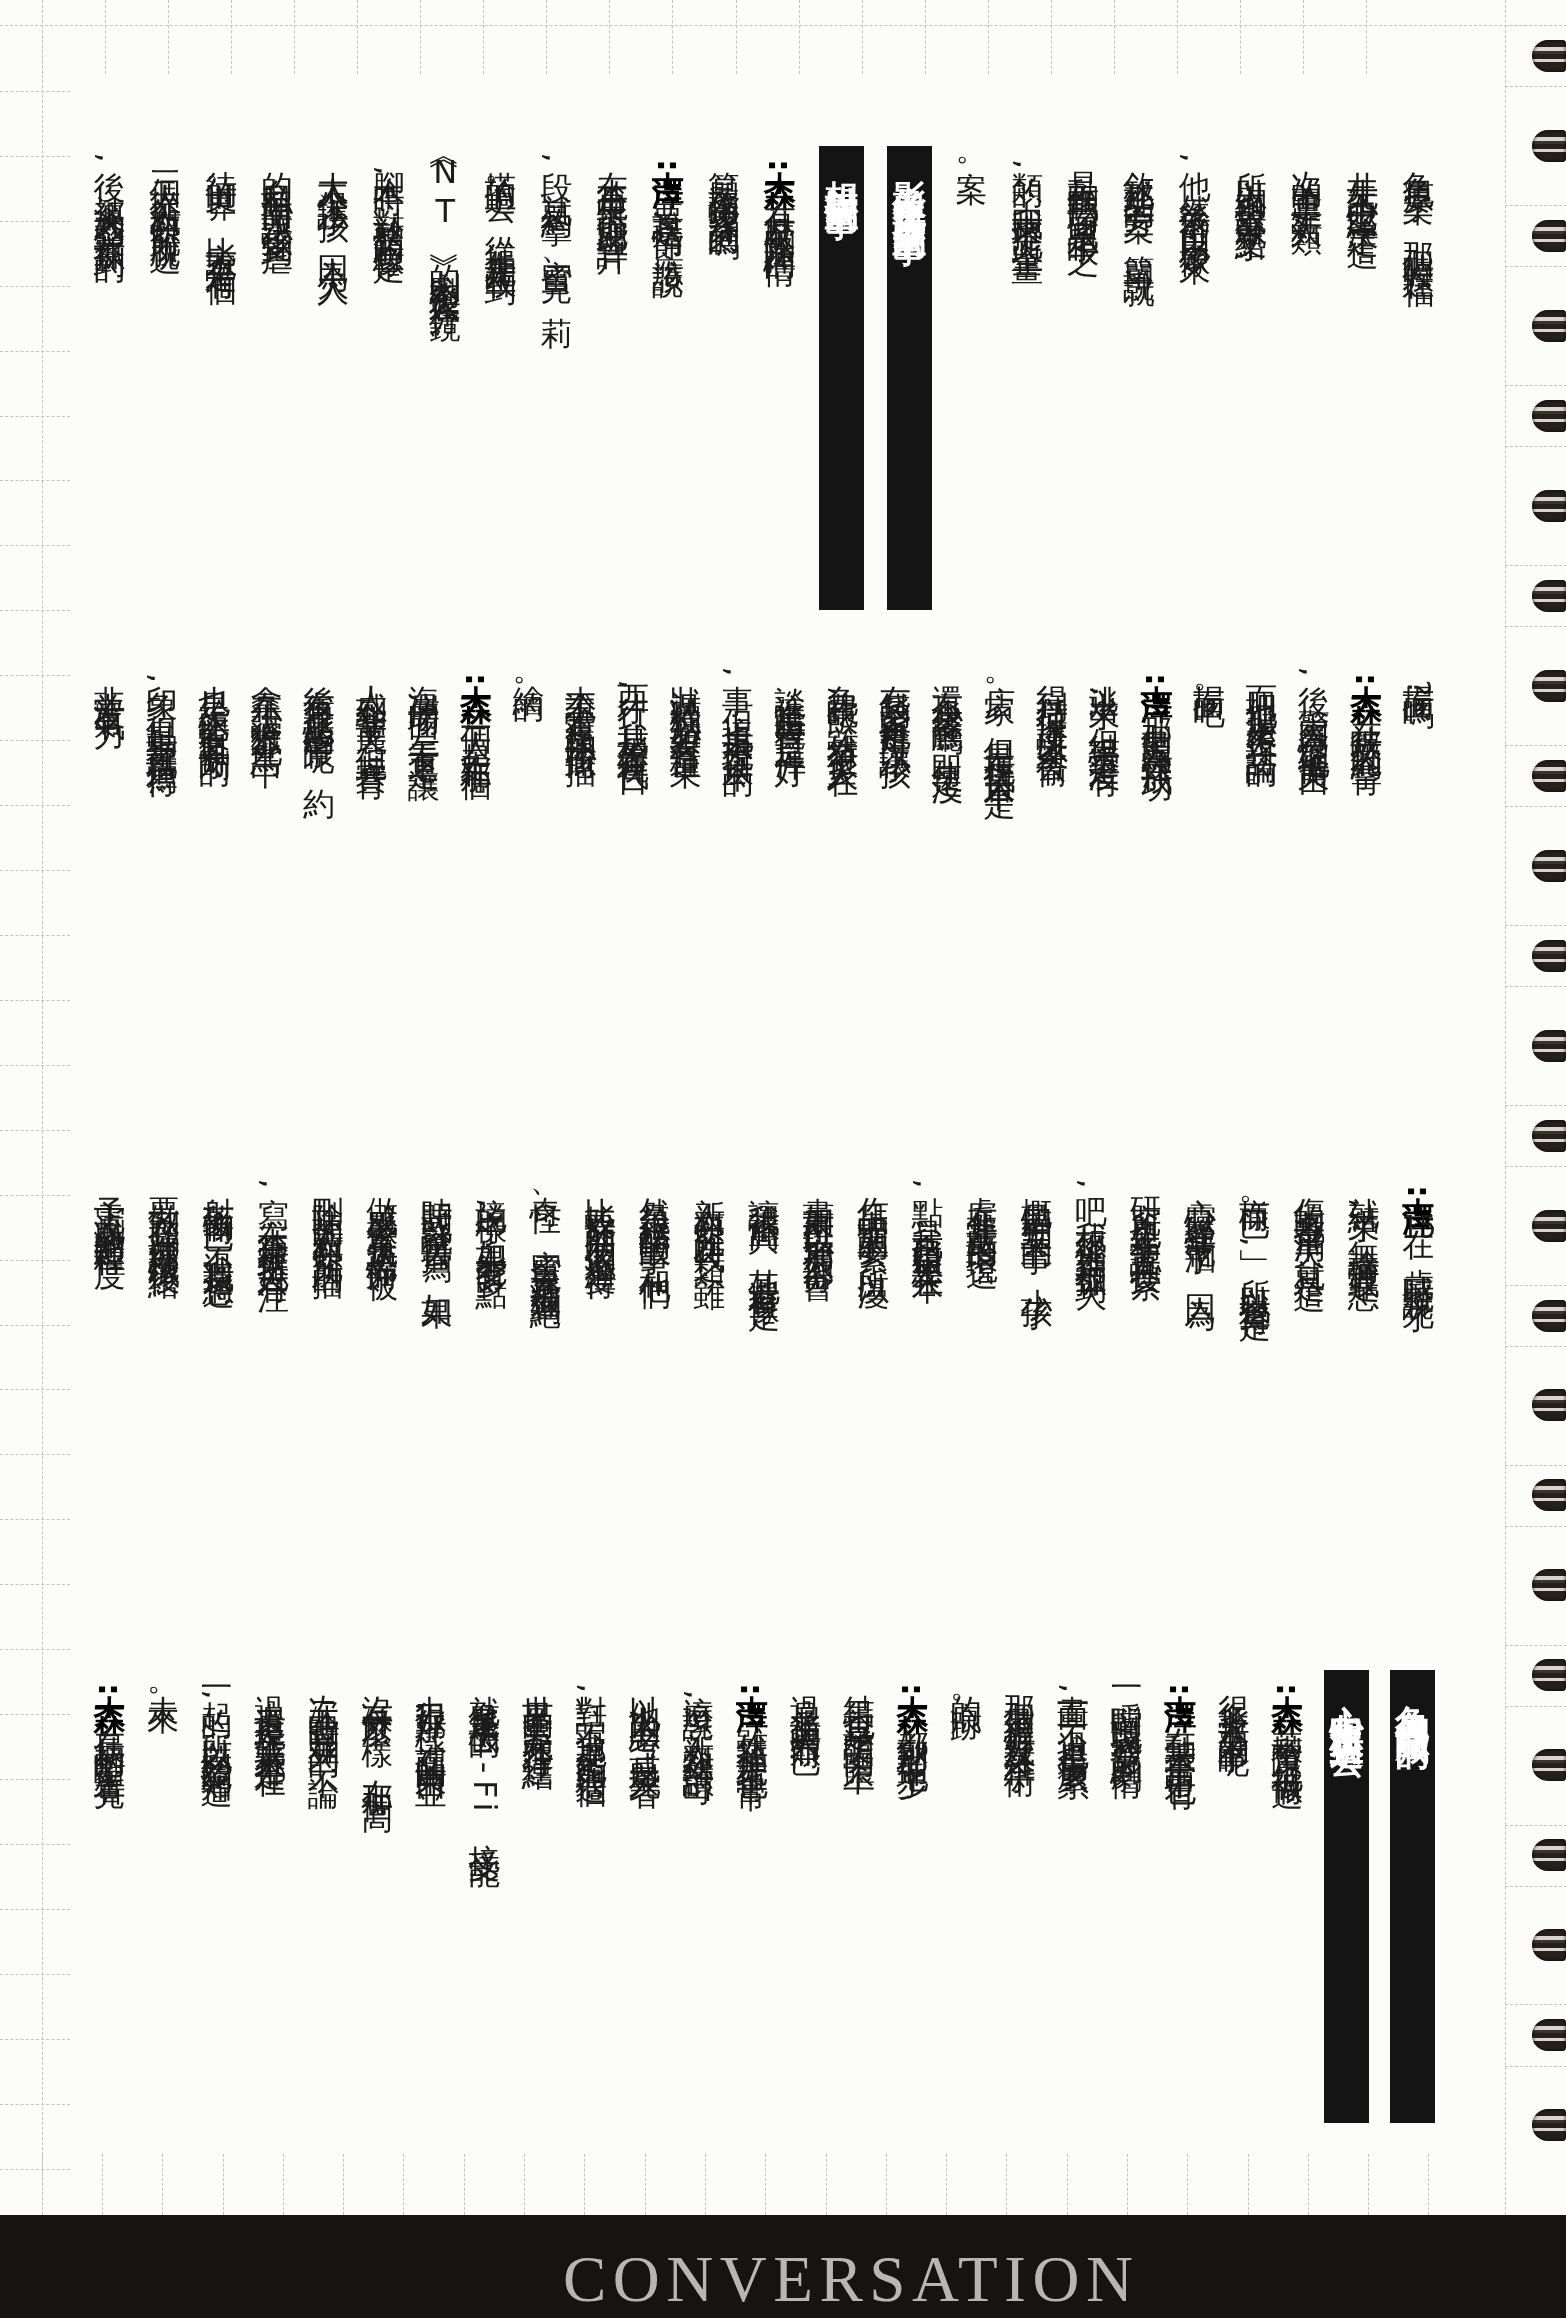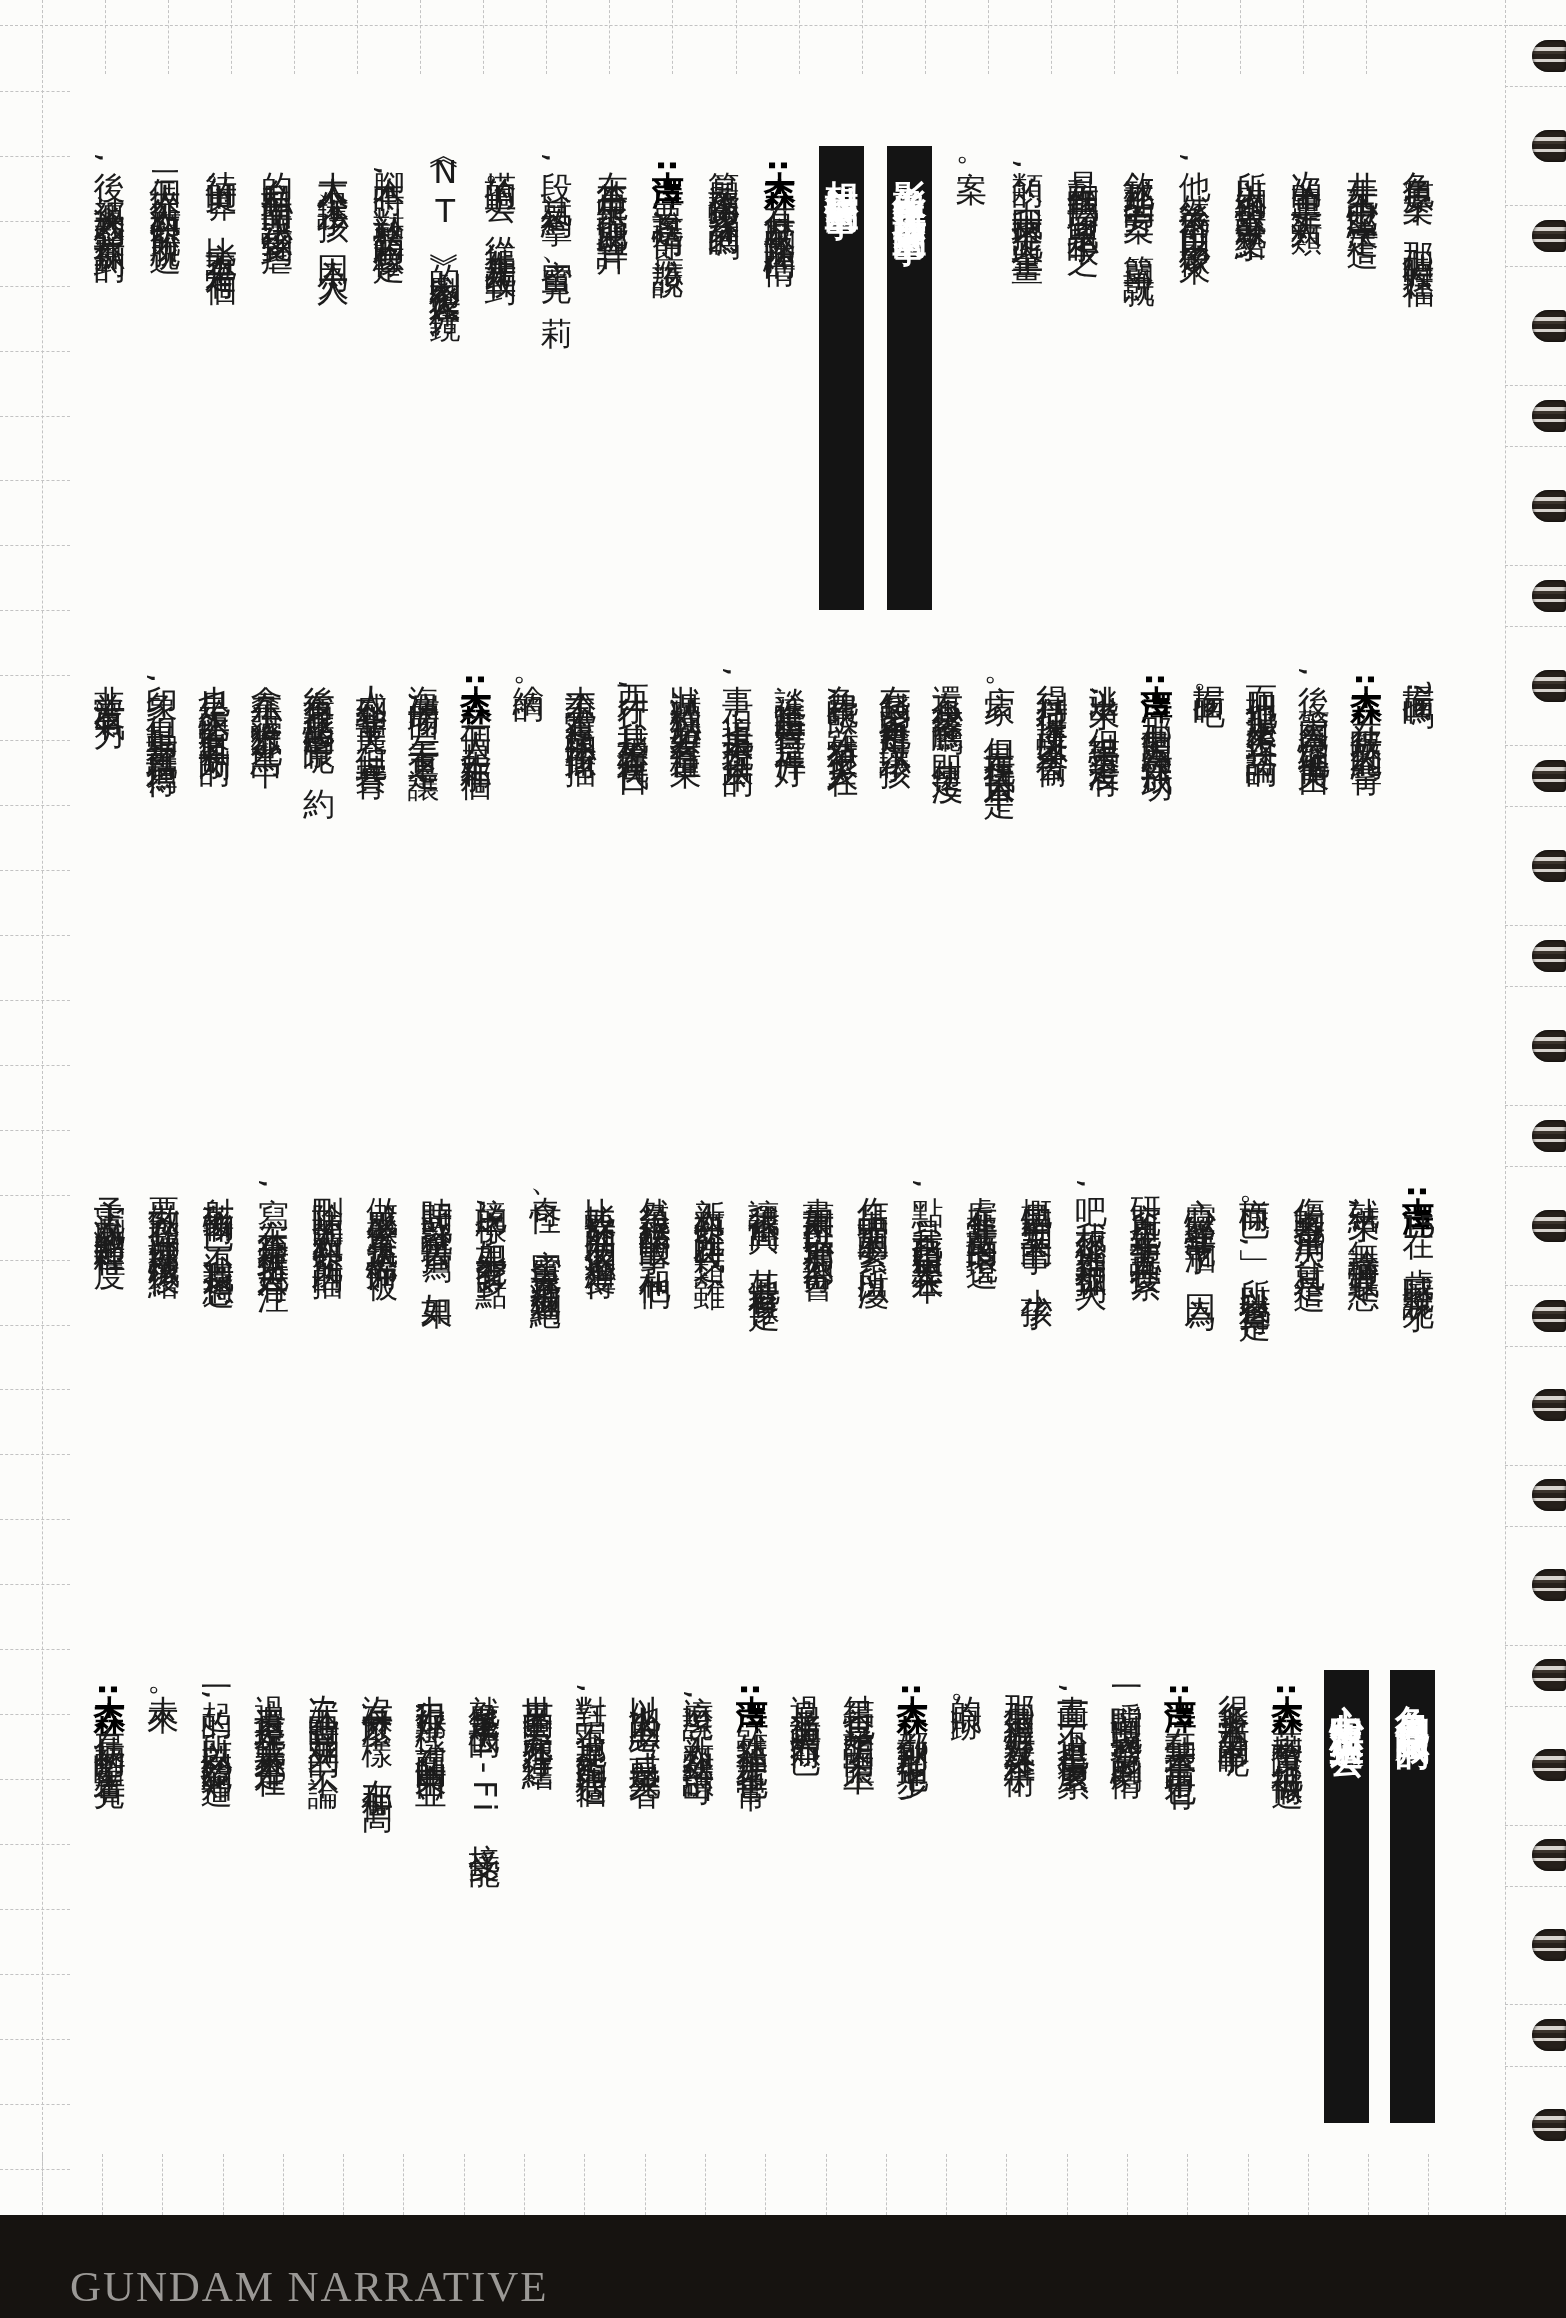--- a/index.html
+++ b/index.html
@@ -305,17 +305,17 @@
       <div class="col">力很好那樣,裡面的東西並</div>
       <div class="col">沒有什麼不一樣。在那個高</div>
       <div class="col">次元中時間是並列的,不論</div>
       <div class="col">過去還是現在或未來都是在</div>
       <div class="col">一起的,所以莉塔能夠知道</div>
       <div class="col">未來。</div>
       <div class="col"><b>大森:</b>在最初的斷崖上看見</div>
     </div>
 
   <div class="footer">
-    <span class="footer-series">GUNDAM NARRATIVE</span>
+    <span class="footer-conv">CONVERSATION</span>
   </div>
 
 </div>
 
 
 </body></html>

